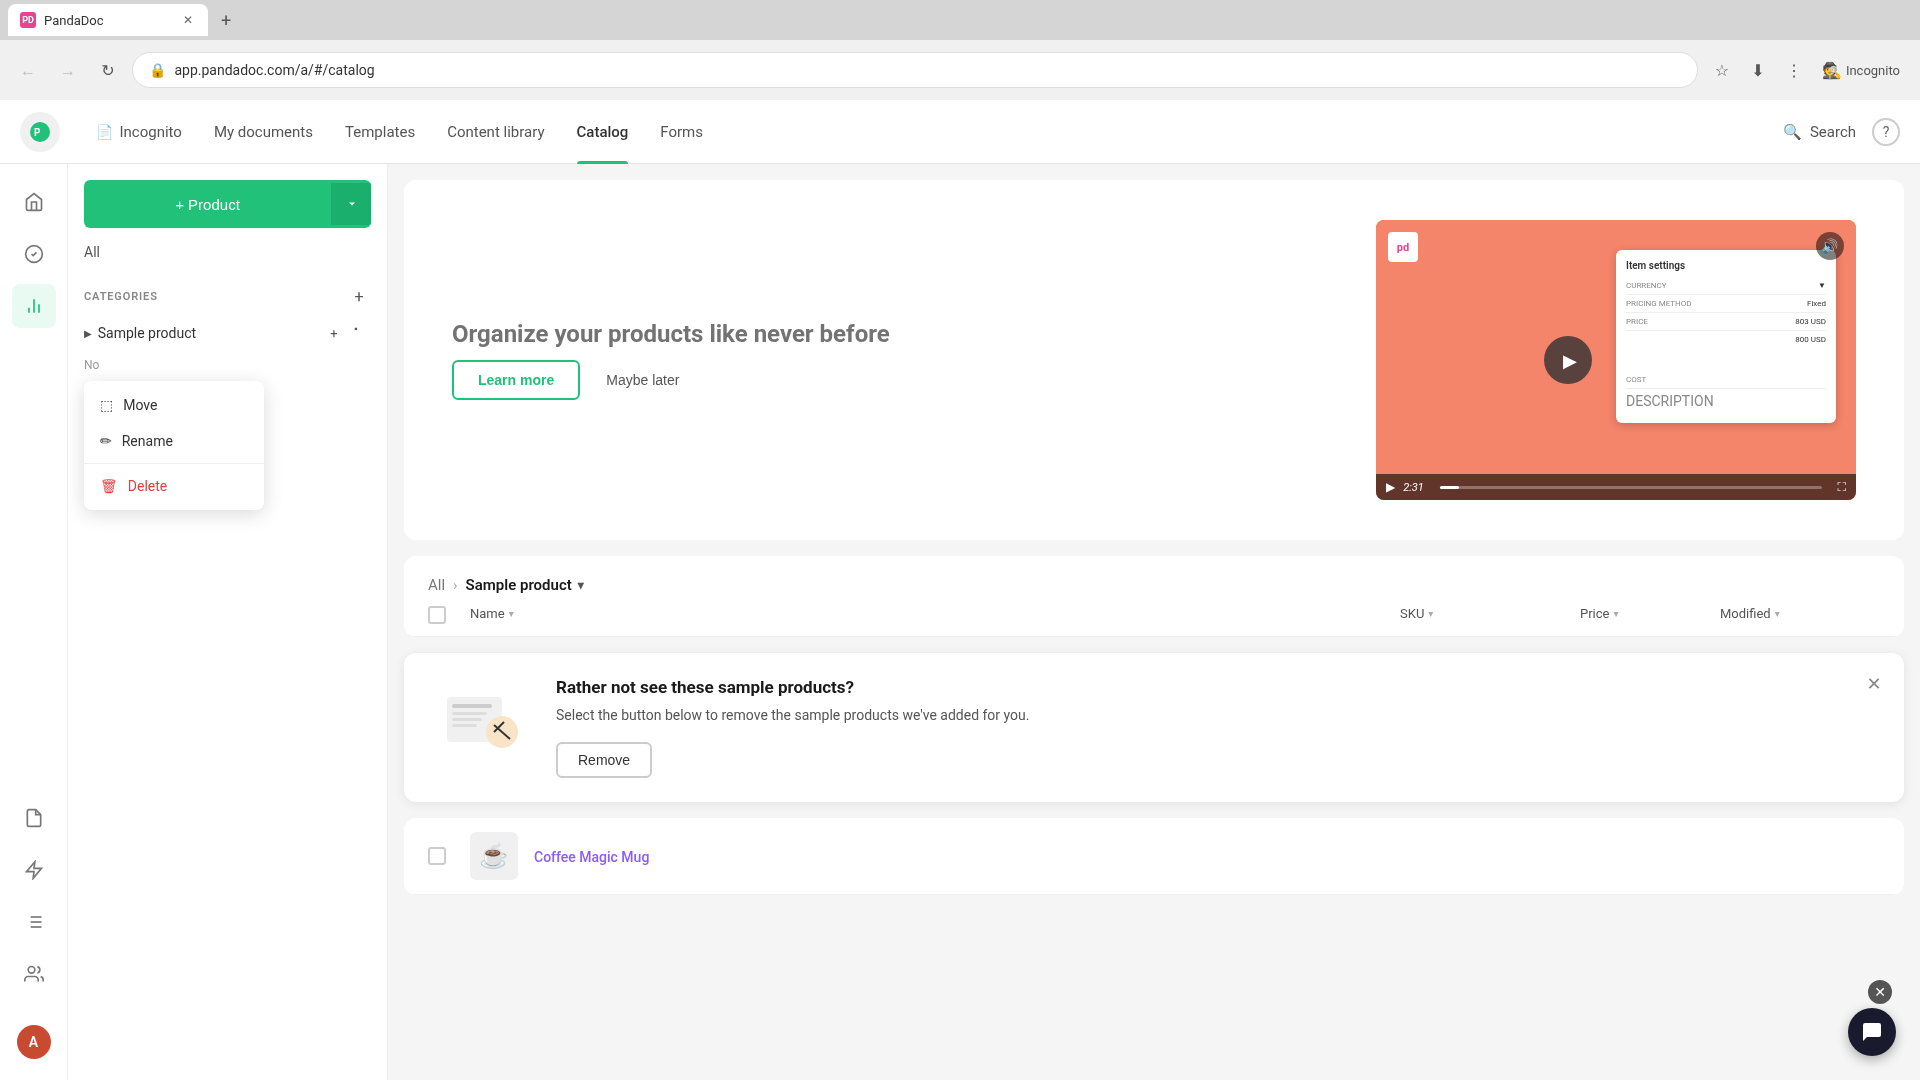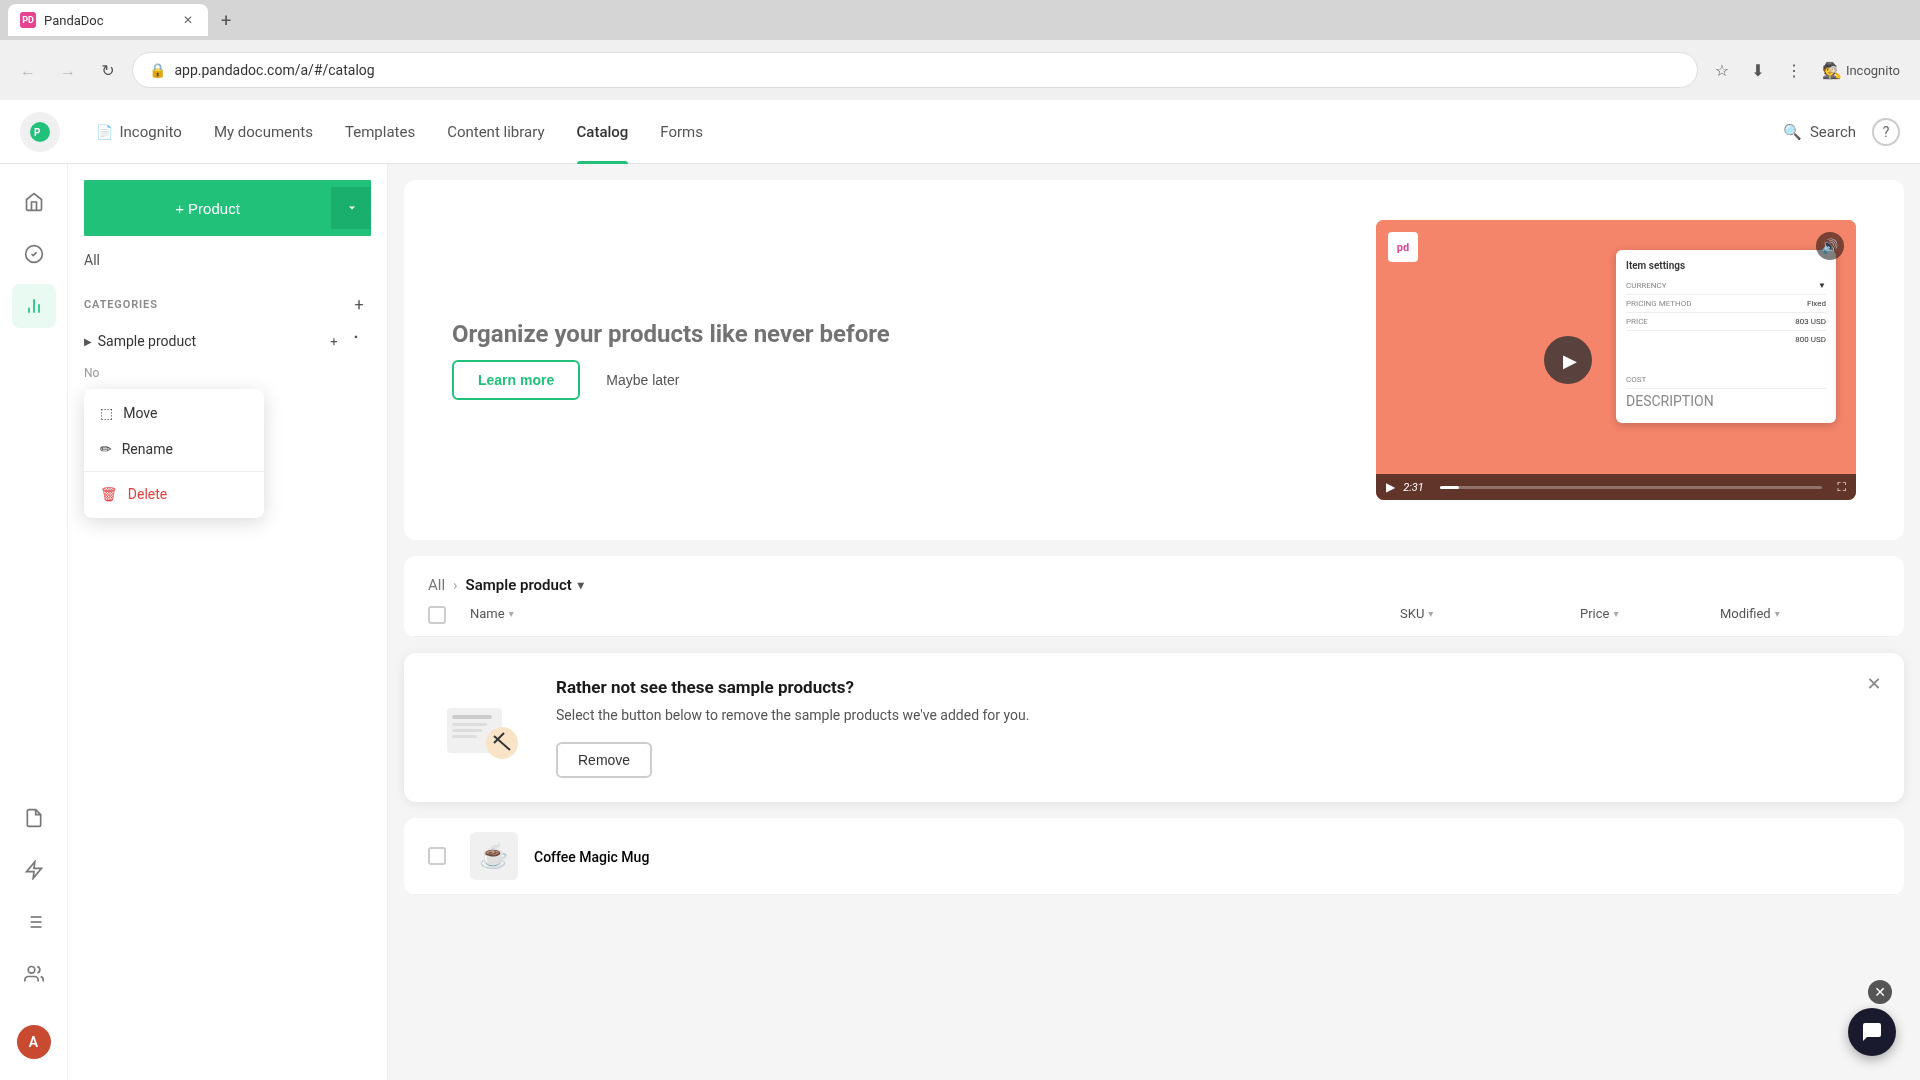--- a/index.html
+++ b/index.html
@@ -37,21 +37,21 @@
     .main { display: flex; flex: 1; overflow: hidden; }
 
     
     .side-icons { width: 68px; background: #fff; border-right: 1px solid #eee; display: flex; flex-direction: column; align-items: center; padding: 16px 0; gap: 8px; }
     .side-icon { width: 44px; height: 44px; border-radius: 8px; display: flex; align-items: center; justify-content: center; cursor: pointer; color: #777; font-size: 20px; }
     .side-icon.active { background: #e8faf1; color: #21c17a; }
     .side-icon-spacer { flex: 1; }
 
     
     .left-panel { width: 320px; background: #fff; border-right: 1px solid #eee; padding: 16px; overflow-y: auto; }
-    .add-product-btn { display: flex; align-items: center; width: 100%; height: 56px; background: #21c17a; color: #fff; border: none; border-radius: 1px; cursor: pointer; font-size: 15px; font-weight: 500; overflow: hidden; }
+    .add-product-btn { display: flex; align-items: center; width: 100%; height: 48px; background: #21c17a; color: #fff; border: none; border-radius: 6px; cursor: pointer; font-size: 15px; font-weight: 500; overflow: hidden; }
     .add-product-main { flex: 1; display: flex; align-items: center; justify-content: center; gap: 6px; padding: 0 16px; }
     .add-product-dropdown { width: 40px; height: 42px; background: #1aaf6d; border-left: 1px solid #1aaf6d; display: flex; align-items: center; justify-content: center; cursor: pointer; }
     .all-label { padding: 16px 0 8px; font-size: 14px; color: #555; cursor: pointer; }
     .categories-header { display: flex; align-items: center; justify-content: space-between; padding: 16px 0 8px; }
     .categories-label { font-size: 11px; font-weight: 600; color: #888; letter-spacing: 0.08em; text-transform: uppercase; }
     .add-category-btn { width: 24px; height: 24px; display: flex; align-items: center; justify-content: center; cursor: pointer; color: #555; font-size: 16px; border-radius: 4px; }
 
     
     .category-item { display: flex; align-items: center; padding: 6px 0; gap: 6px; cursor: pointer; }
     .category-item .arrow { color: #555; font-size: 10px; }
@@ -94,33 +94,33 @@
     
     .table-header { display: flex; align-items: flex-start; padding: 12px 24px; border-bottom: 1px solid #eee; }
     .th-checkbox { margin-right: 24px; }
     .th-name { flex: 1; display: flex; align-items: center; gap: 4px; font-size: 13px; color: #555; cursor: pointer; }
     .th-sku { width: 180px; display: flex; align-items: center; gap: 4px; font-size: 13px; color: #555; cursor: pointer; }
     .th-price { width: 140px; display: flex; align-items: center; gap: 4px; font-size: 13px; color: #555; cursor: pointer; }
     .th-modified { width: 160px; display: flex; align-items: center; gap: 4px; font-size: 13px; color: #555; cursor: pointer; }
     .sort-icon { font-size: 10px; color: #aaa; }
 
     
-    .notif-banner { margin: 0 16px 16px; background: #fff; border-radius: 12px; padding: 24px 28px; display: flex; align-items: center; gap: 24px; box-shadow: 0 2px 12px rgba(0,0,0,0.08); position: relative; }
+    .notif-banner { margin: 0 16px 16px; background: #fff; border-radius: 12px; padding: 24px 28px; display: flex; gap: 24px; box-shadow: 0 2px 12px rgba(0,0,0,0.08); position: relative; }
     .notif-illustration { width: 100px; height: 80px; flex-shrink: 0; }
     .notif-content { flex: 1; }
     .notif-title { font-size: 17px; font-weight: 700; color: #1a1a1a; margin-bottom: 8px; }
     .notif-desc { font-size: 14px; color: #555; line-height: 1.5; margin-bottom: 16px; }
     .remove-btn { background: transparent; border: 2px solid #ccc; color: #333; padding: 8px 20px; border-radius: 6px; font-size: 14px; font-weight: 500; cursor: pointer; }
     .notif-close { position: absolute; top: 16px; right: 16px; width: 28px; height: 28px; display: flex; align-items: center; justify-content: center; cursor: pointer; color: #888; font-size: 18px; border-radius: 4px; }
 
     
     .product-row { display: flex; align-items: center; padding: 14px 24px; border-bottom: 1px solid #f0f0f0; }
     .product-thumbnail { width: 48px; height: 48px; background: #f0f0f0; border-radius: 6px; margin-right: 16px; overflow: hidden; flex-shrink: 0; display: flex; align-items: center; justify-content: center; }
     .product-name-cell { flex: 1; }
-    .product-name { font-size: 14px; font-weight: 500; color: #000000; }
+    .product-name { font-size: 14px; font-weight: 500; color: #8b5cf6; }
 
     
     .chat-widget { position: fixed; bottom: 24px; right: 24px; width: 48px; height: 48px; background: #1a1a2e; border-radius: 50%; display: flex; align-items: center; justify-content: center; cursor: pointer; color: #fff; font-size: 22px; box-shadow: 0 4px 12px rgba(0,0,0,0.3); z-index: 100; }
     .chat-close { position: fixed; bottom: 60px; right: 24px; width: 24px; height: 24px; background: #555; border-radius: 50%; display: flex; align-items: center; justify-content: center; cursor: pointer; color: #fff; font-size: 14px; z-index: 100; }
 
     
     .checkbox { width: 18px; height: 18px; border: 2px solid #ccc; border-radius: 3px; display: flex; align-items: center; justify-content: center; cursor: pointer; }
   </style>
 </head>
 <body>

